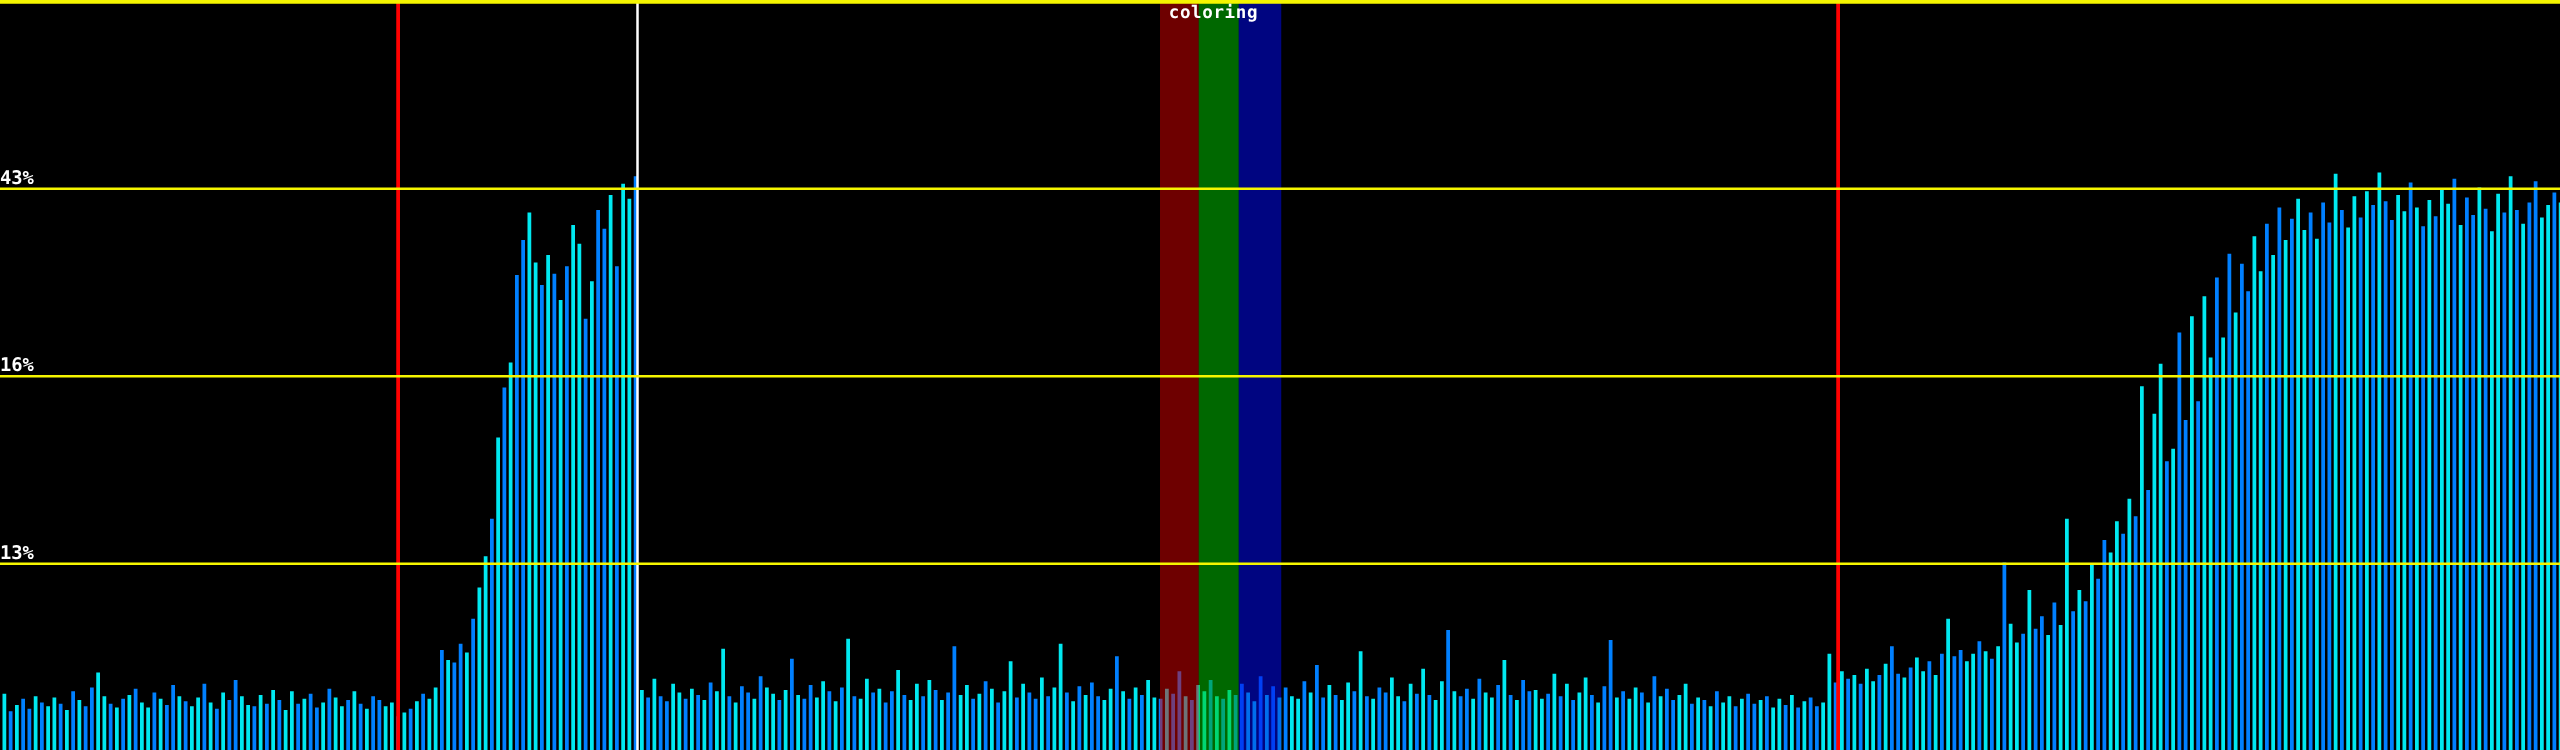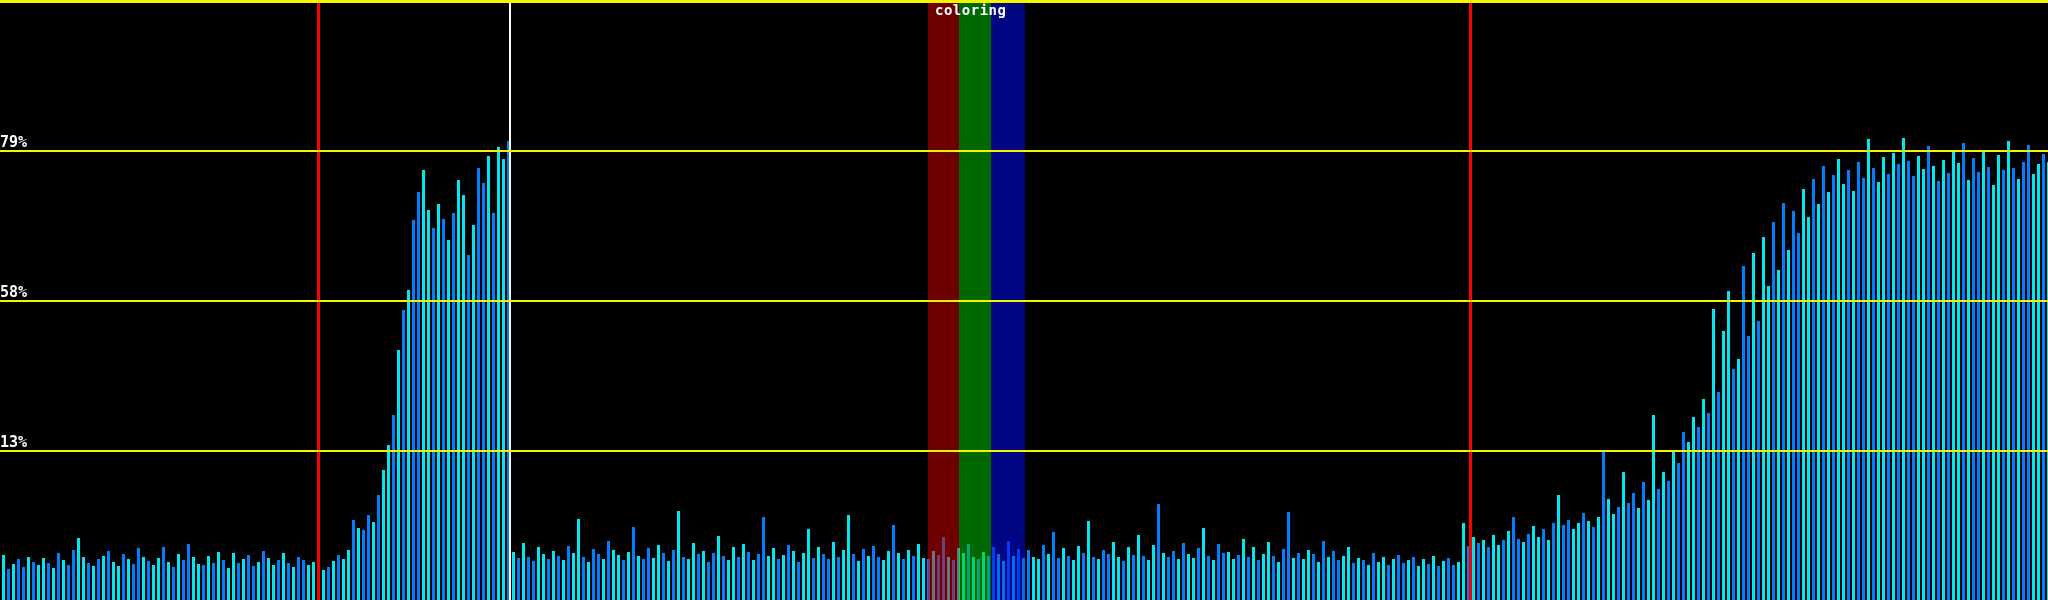--- a/index.html
+++ b/index.html
@@ -497,18 +497,18 @@
       <div class="vline" style="left: 509px; width: 2px; background: rgb(255, 255, 255);"></div>
       <div class="vline" style="left: 1469px; width: 3px; background: rgb(255, 0, 0);"></div>
     </div>
   <div class="layer grid-layer" id="grid-layer">
       <div class="hline top-line" style="top: 0px; background: rgb(245, 245, 0);"></div>
       <div class="hline" style="top: 150px; background: rgb(245, 245, 0);"></div>
       <div class="hline" style="top: 300px; background: rgb(245, 245, 0);"></div>
       <div class="hline" style="top: 450px; background: rgb(245, 245, 0);"></div>
     </div>
   <div class="layer labels-layer" id="labels-layer">
-      <div class="ylabel" style="bottom: 450px;">79%</div>
-      <div class="ylabel" style="bottom: 300px;">58%</div>
+      <div class="ylabel" style="bottom: 450px;">43%</div>
+      <div class="ylabel" style="bottom: 300px;">16%</div>
       <div class="ylabel" style="bottom: 150px;">13%</div>
     </div>
   <div class="coloring-label">coloring</div>
 </div>
 
 </body></html>

